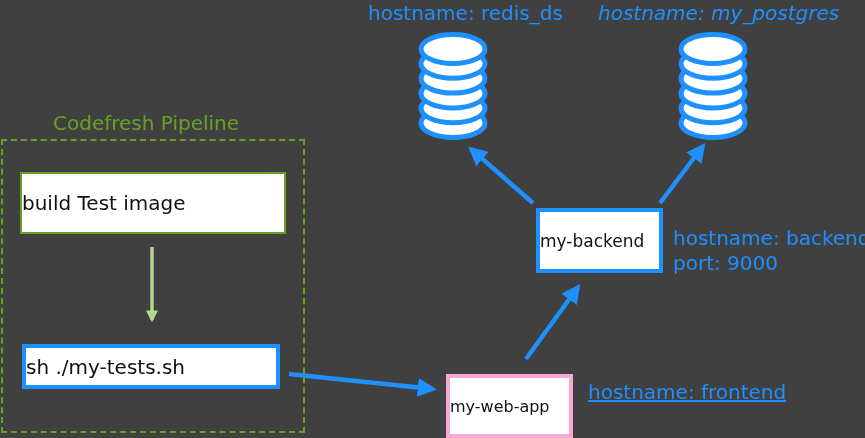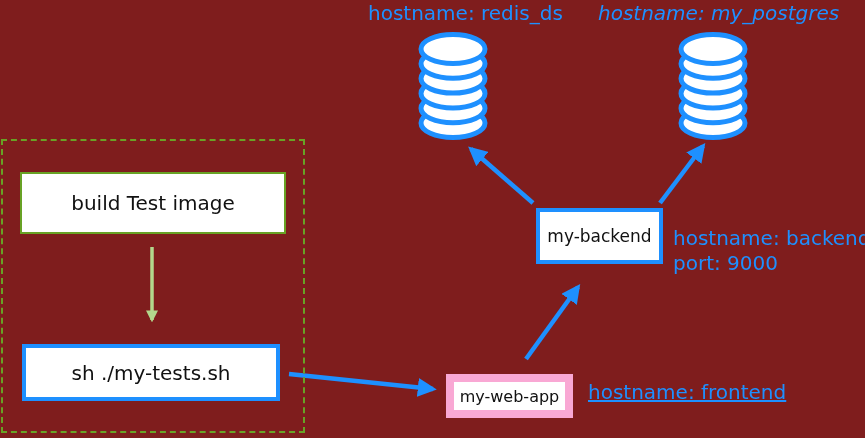--- a/index.html
+++ b/index.html
@@ -1,53 +1,53 @@
 <!DOCTYPE html>
 <html><head>
 <meta charset="utf-8">
 <style>
   html,body{margin:0;padding:0;background:#ffffff;}
   #stage{
     position:relative;
     width:865px;height:438px;
-    background:#7f1d1d;
+    background:#404040;
     font-family:"DejaVu Sans","Liberation Sans",sans-serif;
     overflow:hidden;
   }
   #diagram-svg{position:absolute;left:0;top:0;}
   .abs{position:absolute;}
   .blue-text{color:#1e90ff;}
   .green-text{color:#68a225;}
   .db-label{font-size:20px;white-space:nowrap;}
   .side-label{font-size:20px;line-height:25px;white-space:nowrap;}
   .pipeline-title{font-size:20px;white-space:nowrap;}
   .pipeline-frame{
     left:1px;top:139px;width:304px;height:294px;
     border:2px dashed #68a225;
     box-sizing:border-box;
   }
   .node{
-    display:flex;align-items:center;justify-content:center;
+    display:flex;align-items:center;
     box-sizing:border-box;color:#111;background:#fff;
   }
   .build-box{
     left:20px;top:172px;width:266px;height:62px;
     border:2px solid #68a225;font-size:20px;
   }
   .tests-box{
-    left:22px;top:344px;width:258px;height:57px;
+    left:22px;top:344px;width:258px;height:45px;
     border:4px solid #1e90ff;font-size:20px;
   }
   .backend-box{
-    left:536px;top:208px;width:127px;height:56px;
+    left:536px;top:208px;width:127px;height:65px;
     border:4px solid #1e90ff;font-size:17px;
   }
   .webapp-box{
-    left:446px;top:374px;width:127px;height:44px;
-    border:8px solid #f9a8d4;font-size:16px;
+    left:446px;top:374px;width:127px;height:64px;
+    border:4px solid #f9a8d4;font-size:16px;
   }
 </style>
 </head>
 <body>
 
 <div id="stage">
 
   <svg id="diagram-svg" width="865" height="438" viewBox="0 0 865 438">
     <defs>
       <marker id="arrowBlue" viewBox="0 0 10 10" refX="8" refY="5" markerUnits="userSpaceOnUse" markerWidth="19" markerHeight="19" orient="auto">
@@ -80,20 +80,21 @@
     <line x1="660" y1="203" x2="703" y2="146" stroke-width="4.5" marker-end="url(#arrowBlue)" stroke="#1e90ff"></line>
     <line x1="526" y1="359" x2="578" y2="287" stroke-width="4.5" marker-end="url(#arrowBlue)" stroke="#1e90ff"></line>
     <line x1="289" y1="374" x2="433" y2="389" stroke-width="4.5" marker-end="url(#arrowBlue)" stroke="#1e90ff"></line>
 
     <line x1="152" y1="247" x2="152" y2="320" stroke-width="3.5" marker-end="url(#arrowGreen)" stroke="#b3d78c"></line>
   </svg>
 
   <div class="abs db-label blue-text" style="left:368px;top:1px;">hostname: redis_ds</div>
   <div class="abs db-label blue-text" style="left:598px;top:1px;font-style:italic;">hostname: my_postgres</div>
 
+  <div class="abs pipeline-title green-text" style="left:53px;top:111px;">Codefresh Pipeline</div>
   <div class="abs pipeline-frame"></div>
 
   <div class="abs node build-box">
     <span>build Test image</span>
   </div>
 
   <div class="abs node tests-box">
     <span>sh ./my-tests.sh</span>
   </div>
 

